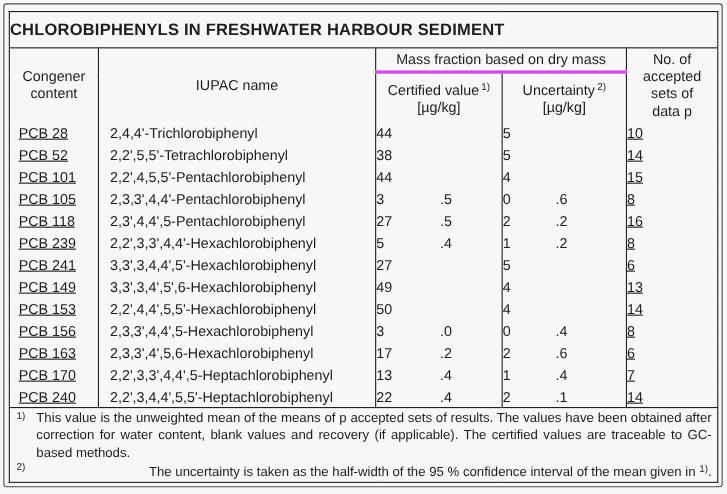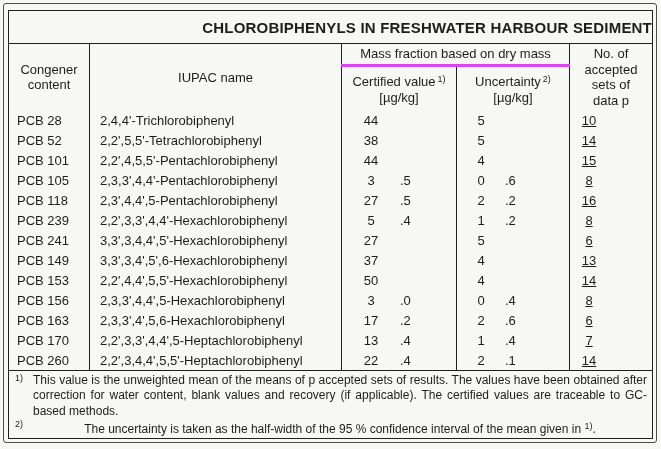--- a/index.html
+++ b/index.html
@@ -24,57 +24,57 @@
     table-layout: fixed;
     width: 644px;
     border: 1px solid #1f1f1f;
   }
   td, th { padding: 0; font-weight: normal; }
   .vline { border-left: 1px solid #1f1f1f; }
   .hline-b { border-bottom: 3px solid #d946ef; }
 
   .title-cell {
     height: 33px;
-    text-align: right;
+    text-align: left;
     vertical-align: middle;
     font-size: 15px;
     font-weight: bold;
     letter-spacing: 0.2px;
     border-bottom: 1px solid #1f1f1f;
   }
   .h-row1 th { height: 22px; }
   .h-row2 th { height: 45px; }
   .c-head {
     text-align: center;
     vertical-align: middle;
     font-size: 13px;
     line-height: 15.5px;
   }
   .sets-head span { display: inline-block; width: 64px; text-align: center; }
   .sup { font-size: 9px; vertical-align: 4px; margin-left: 2px; }
 
   tbody td { height: 20px; font-size: 13px; vertical-align: middle; }
-  td.congener { padding-left: 8px; }
+  td.congener { padding-left: 8px; text-decoration: underline; }
   td.iupac { padding-left: 10px; }
-  td.num .ip { display: inline-block; text-align: center; }
+  td.num .ip { display: inline-block; text-align: left; }
   td.num .fp { display: inline-block; text-align: left; width: 16px; }
   td.c-cert .ip { width: 58px; }
   td.c-unc  .ip { width: 48px; }
   td.c-sets .ip { width: 38px; text-decoration: underline; }
 
   .fn-cell {
     height: 64px;
     vertical-align: top;
     border-top: 1px solid #1f1f1f;
     padding: 2px 5px 0 2px;
   }
   .footnote { position: relative; padding-left: 22px; }
   .fn-marker { position: absolute; left: 4px; top: 0; font-size: 9px; }
   .fn-text { font-size: 12px; line-height: 15.4px; text-align: justify; }
-  .fn-text.single { text-align: center; }
+  .fn-text.single { text-align: right; }
   .fn-sup { font-size: 9px; vertical-align: 4px; }
 </style>
 </head>
 <body>
 
 <div class="frame"></div>
 
 <div class="table-wrap">
   <table>
     <colgroup>
@@ -151,21 +151,21 @@
         <tr>
           <td class="congener">PCB 241</td>
           <td class="iupac vline">3,3',3,4,4',5'-Hexachlorobiphenyl</td>
           <td class="num c-cert vline"><span class="ip">27</span><span class="fp"></span></td>
           <td class="num c-unc vline"><span class="ip">5</span><span class="fp"></span></td>
           <td class="num c-sets vline"><span class="ip">6</span><span class="fp"></span></td>
         </tr>
         <tr>
           <td class="congener">PCB 149</td>
           <td class="iupac vline">3,3',3,4',5',6-Hexachlorobiphenyl</td>
-          <td class="num c-cert vline"><span class="ip">37</span><span class="fp"></span></td>
+          <td class="num c-cert vline"><span class="ip">49</span><span class="fp"></span></td>
           <td class="num c-unc vline"><span class="ip">4</span><span class="fp"></span></td>
           <td class="num c-sets vline"><span class="ip">13</span><span class="fp"></span></td>
         </tr>
         <tr>
           <td class="congener">PCB 153</td>
           <td class="iupac vline">2,2',4,4',5,5'-Hexachlorobiphenyl</td>
           <td class="num c-cert vline"><span class="ip">50</span><span class="fp"></span></td>
           <td class="num c-unc vline"><span class="ip">4</span><span class="fp"></span></td>
           <td class="num c-sets vline"><span class="ip">14</span><span class="fp"></span></td>
         </tr>
@@ -184,21 +184,21 @@
           <td class="num c-sets vline"><span class="ip">6</span><span class="fp"></span></td>
         </tr>
         <tr>
           <td class="congener">PCB 170</td>
           <td class="iupac vline">2,2',3,3',4,4',5-Heptachlorobiphenyl</td>
           <td class="num c-cert vline"><span class="ip">13</span><span class="fp">.4</span></td>
           <td class="num c-unc vline"><span class="ip">1</span><span class="fp">.4</span></td>
           <td class="num c-sets vline"><span class="ip">7</span><span class="fp"></span></td>
         </tr>
         <tr>
-          <td class="congener">PCB 260</td>
+          <td class="congener">PCB 240</td>
           <td class="iupac vline">2,2',3,4,4',5,5'-Heptachlorobiphenyl</td>
           <td class="num c-cert vline"><span class="ip">22</span><span class="fp">.4</span></td>
           <td class="num c-unc vline"><span class="ip">2</span><span class="fp">.1</span></td>
           <td class="num c-sets vline"><span class="ip">14</span><span class="fp"></span></td>
         </tr>
       </tbody>
     <tfoot>
       <tr>
         <td class="fn-cell" colspan="5">
           <div class="footnote">

